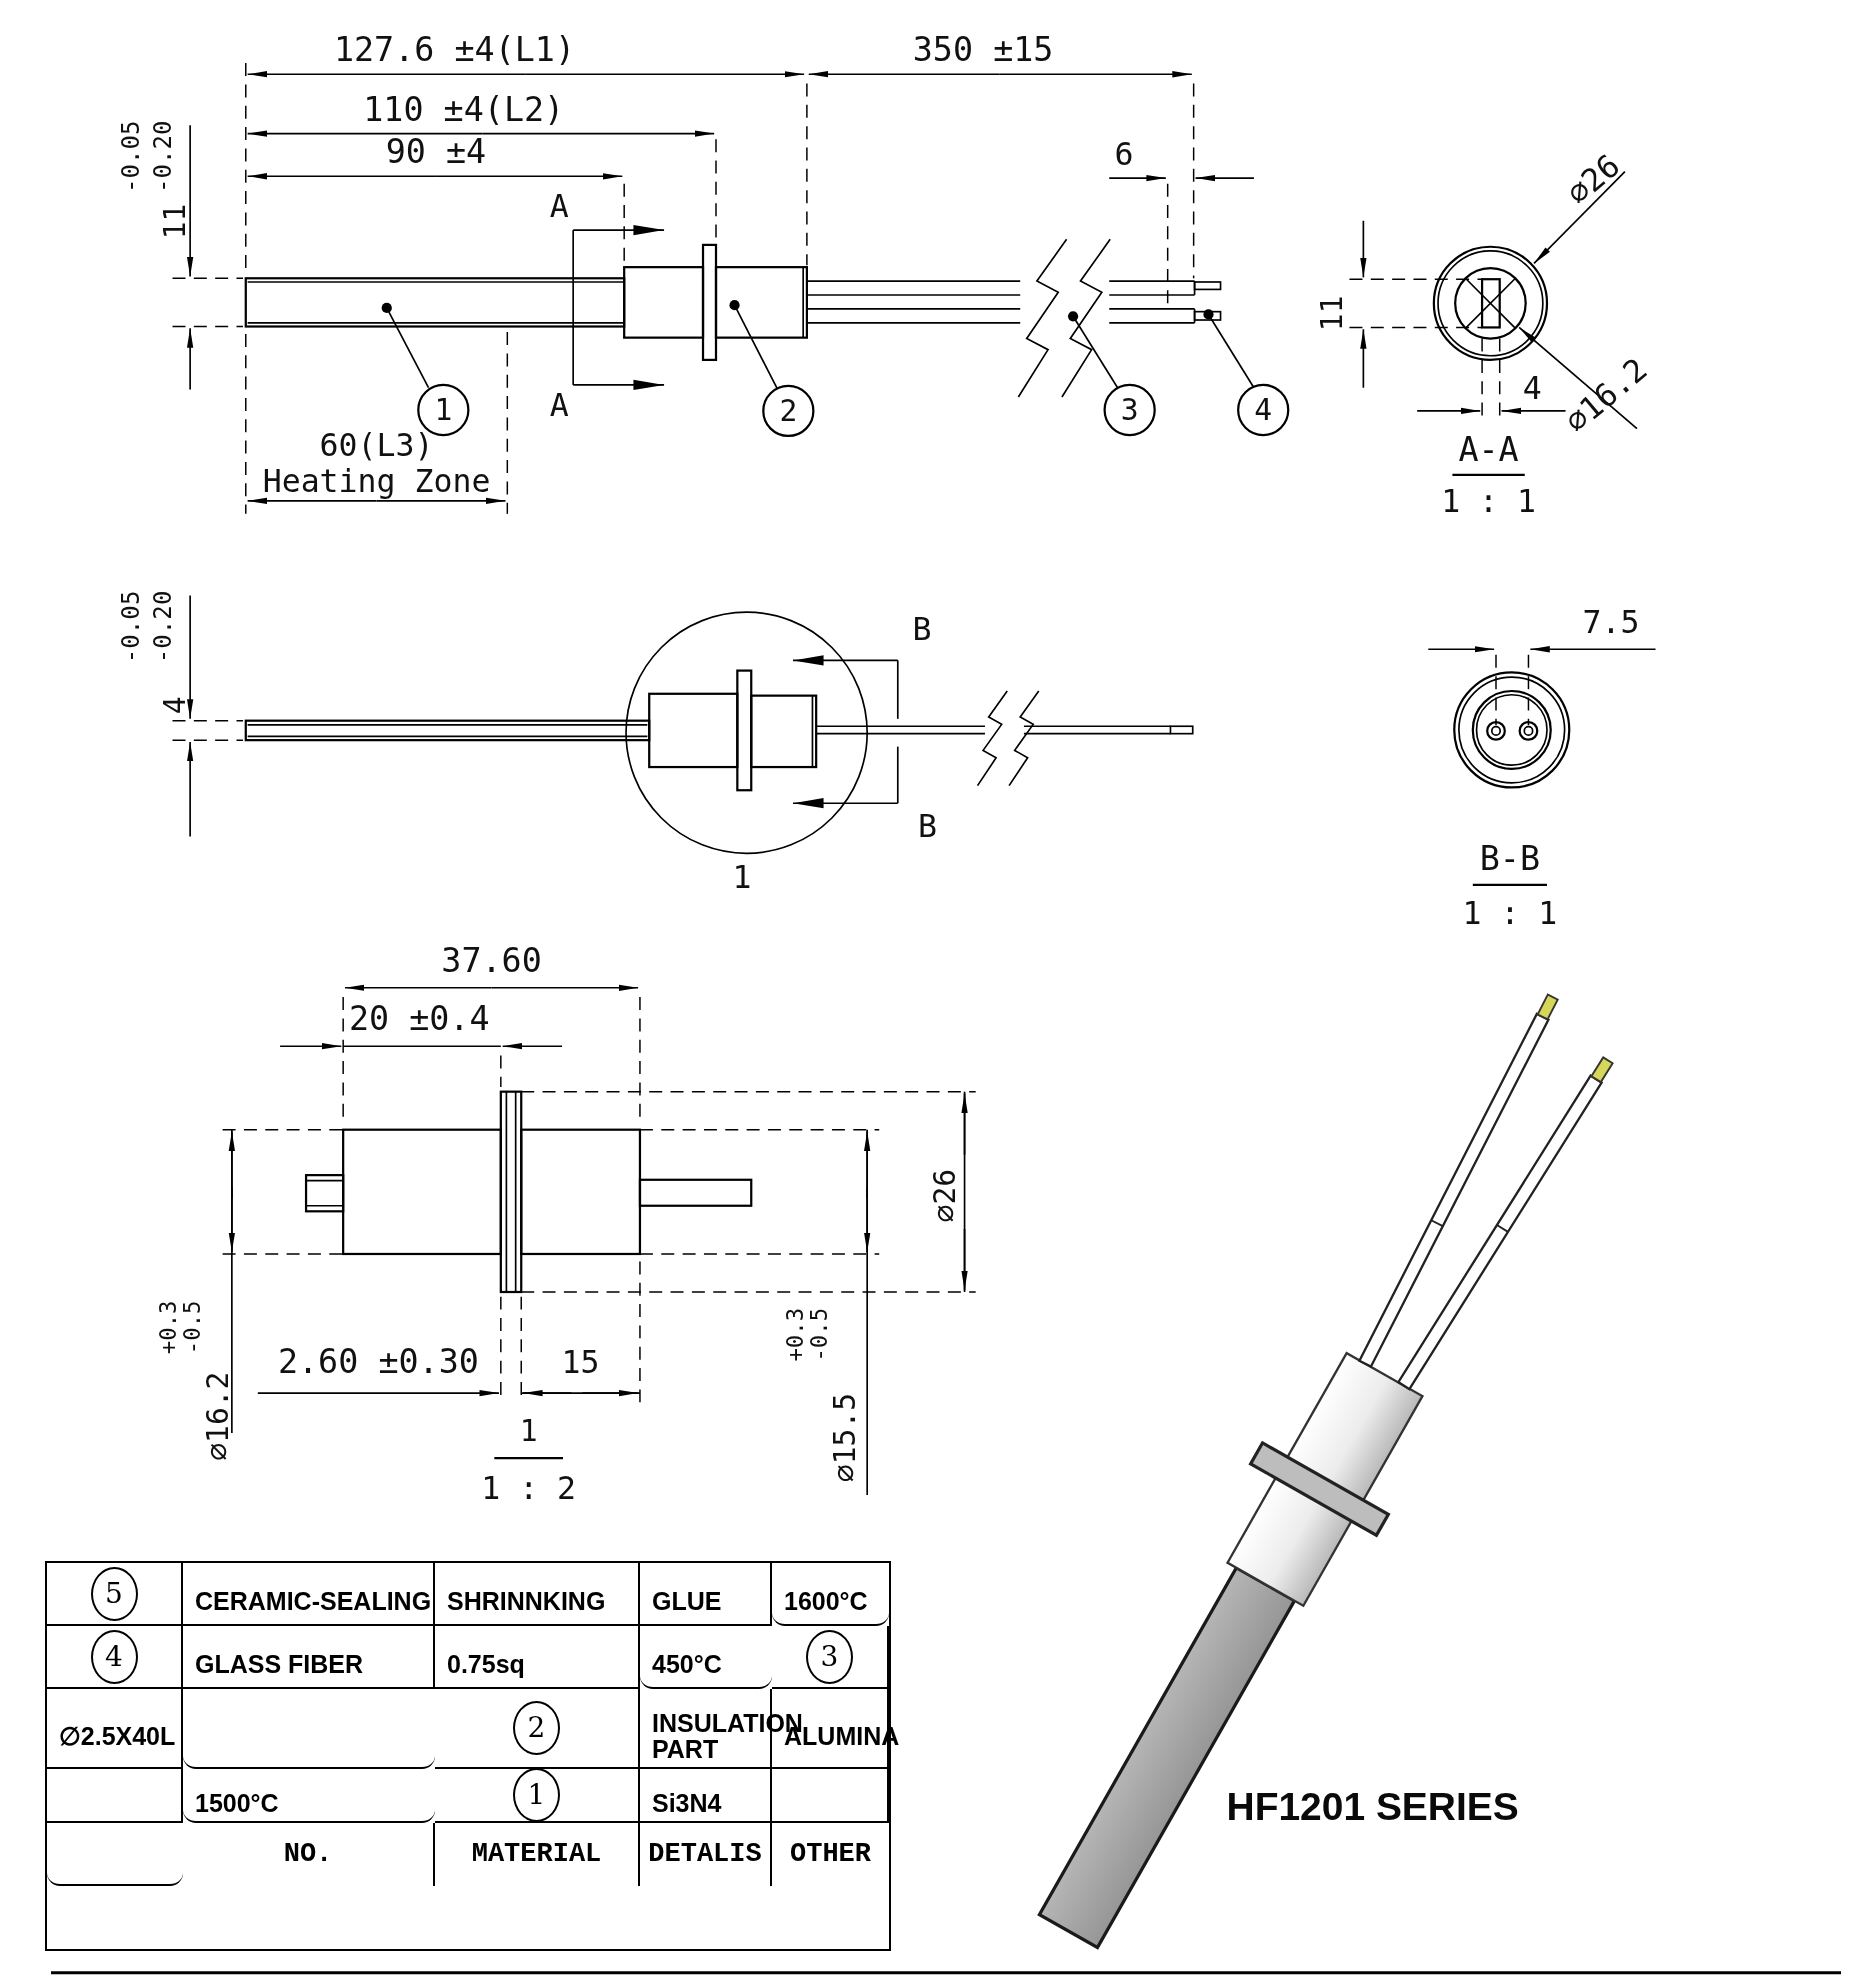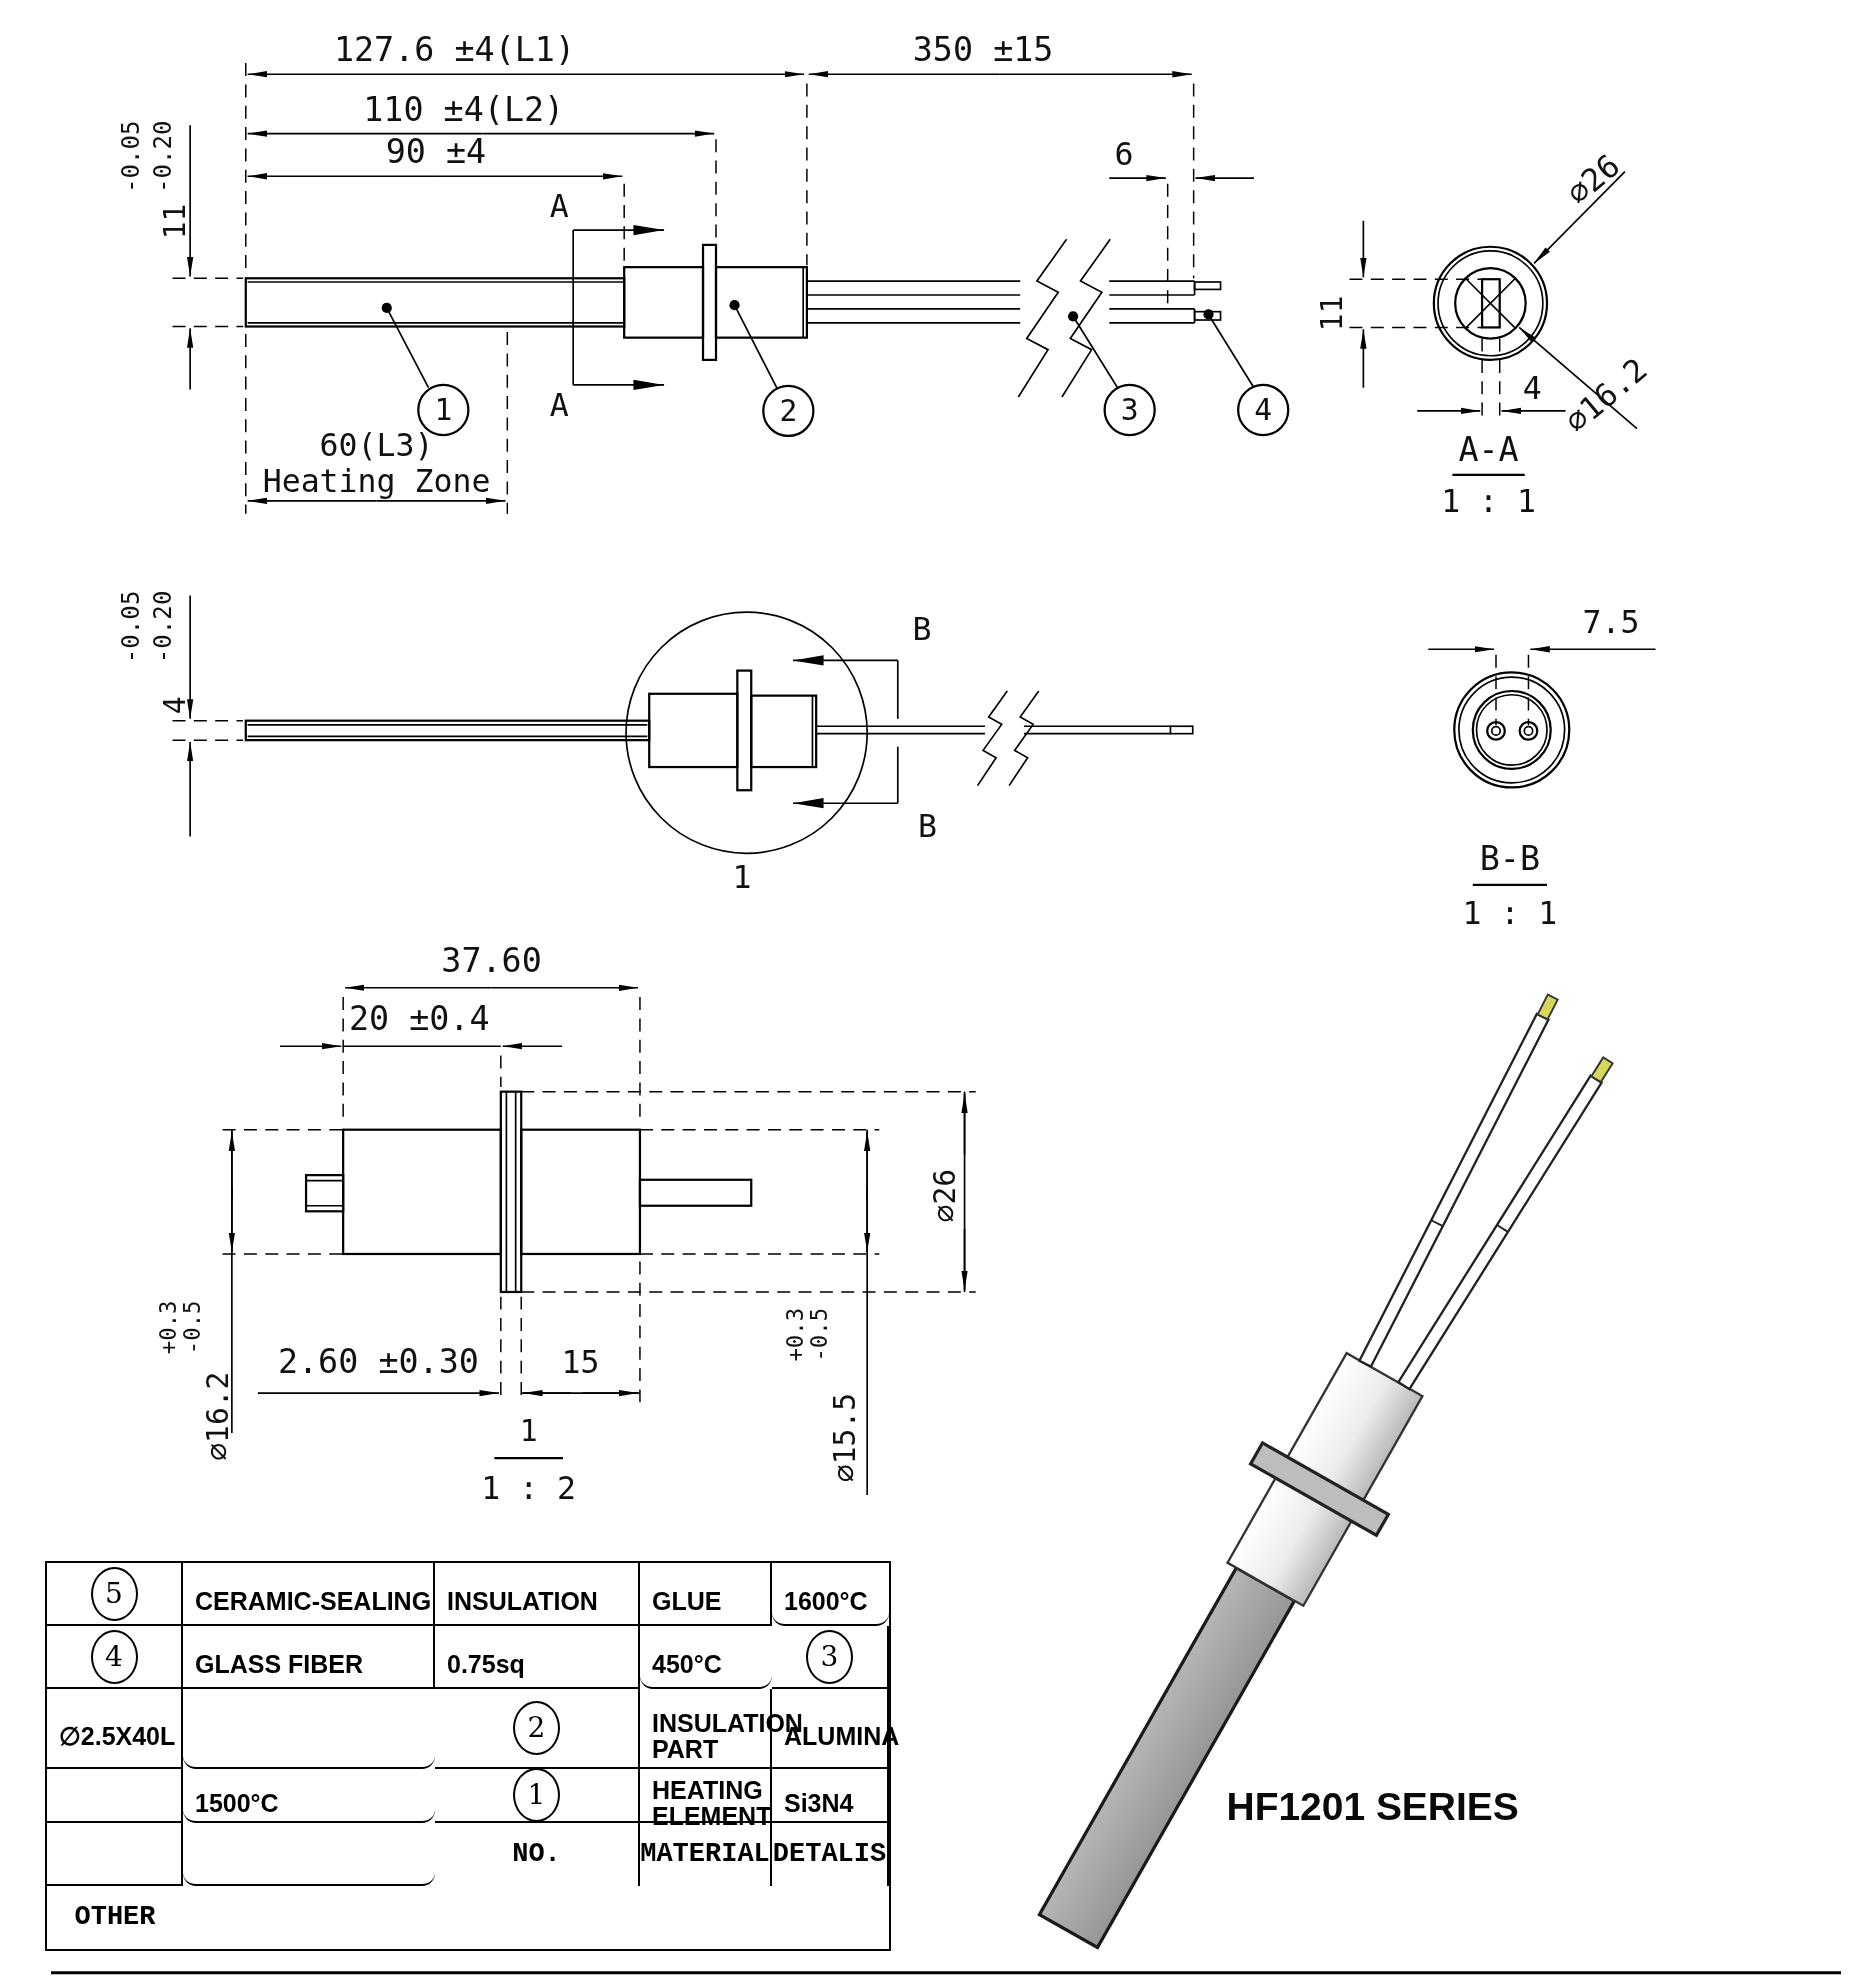--- a/index.html
+++ b/index.html
@@ -362,21 +362,21 @@
   <text class="title-text" x="1480" y="1962">HF1201 SERIES</text>
   <line x1="55" y1="2127" x2="1985" y2="2127" stroke="#000" stroke-width="3"></line>
 </svg>
 
   <div class="bom">
 
     <div class="cell ctr">
         <span class="balloon-t">5</span>
       </div>
     <div class="cell">CERAMIC-SEALING</div>
-    <div class="cell">INSULATION</div>
+    <div class="cell">SHRINNKING</div>
     <div class="cell">GLUE</div>
     <div class="cell last-col">1600°C</div>
 
     <div class="cell ctr">
         <span class="balloon-t">4</span>
       </div>
     <div class="cell">GLASS FIBER</div>
     <div class="cell">0.75sq</div>
     <div class="cell last-col">450°C</div>
 
@@ -390,21 +390,20 @@
         <span class="balloon-t">2</span>
       </div>
     <div class="cell">INSULATION PART</div>
     <div class="cell">ALUMINA</div>
     <div class="cell"></div>
     <div class="cell last-col">1500°C</div>
 
     <div class="cell ctr">
         <span class="balloon-t">1</span>
       </div>
-    <div class="cell">HEATING ELEMENT</div>
     <div class="cell">Si3N4</div>
     <div class="cell"></div>
     <div class="cell last-col"></div>
 
     <div class="cell hdr last-row">NO.</div>
     <div class="cell hdr last-row">MATERIAL</div>
     <div class="cell hdr last-row">DETALIS</div>
     <div class="cell hdr last-row last-col">OTHER</div>
   </div>
 </div>

